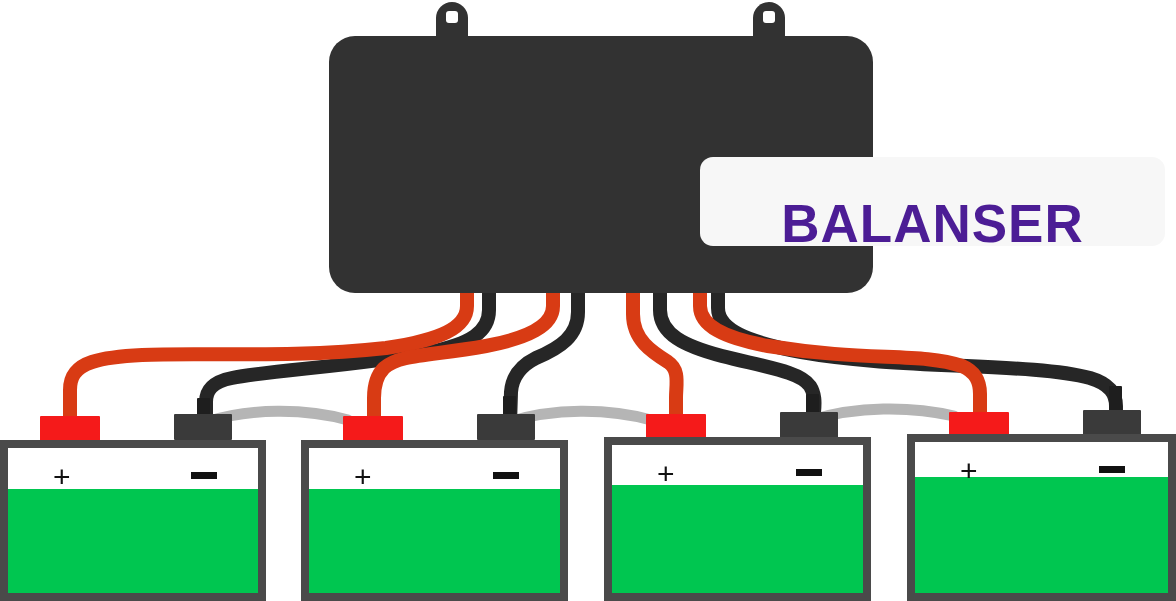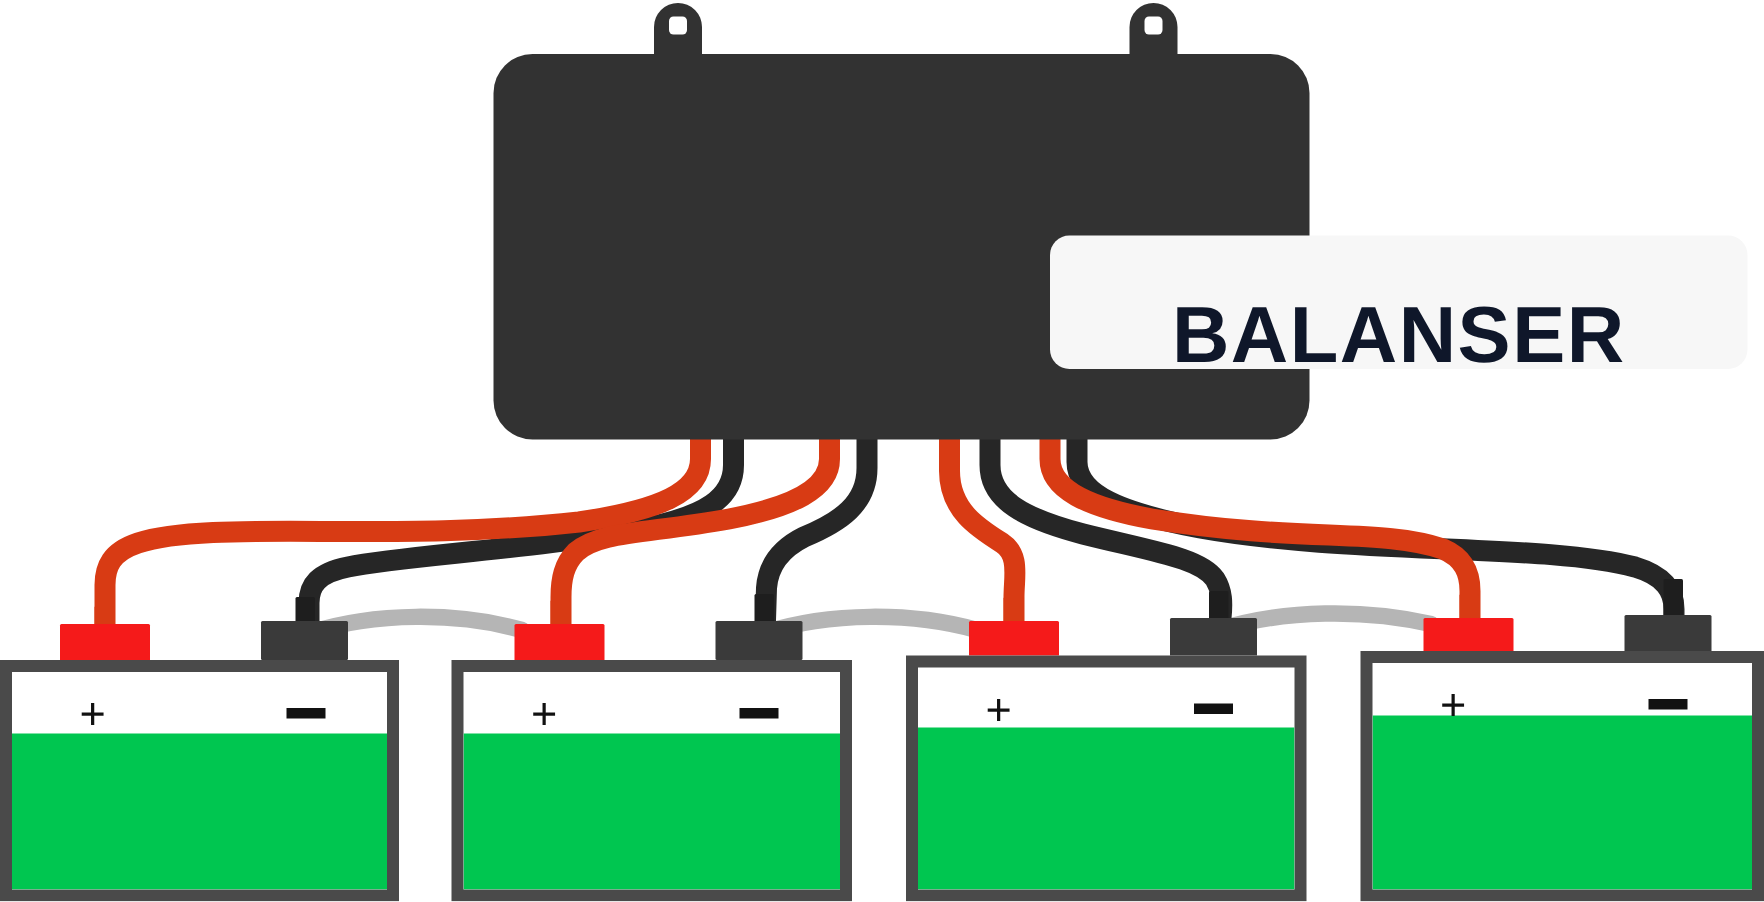--- a/index.html
+++ b/index.html
@@ -50,21 +50,21 @@
     height: 89px;
     background: #f7f7f7;
     border-radius: 13px;
     display: flex;
     align-items: center;
     justify-content: center;
   }
   .balancer-title {
     font-size: 53px;
     font-weight: bold;
-    color: #0f172a;
+    color: #4c1d95;
     letter-spacing: 1px;
     line-height: 1;
     margin-top: 43px;
   }
   .mount-lug {
     position: absolute;
     width: 32px;
     height: 42px;
     background: #323232;
     border-radius: 16px 16px 0 0;

